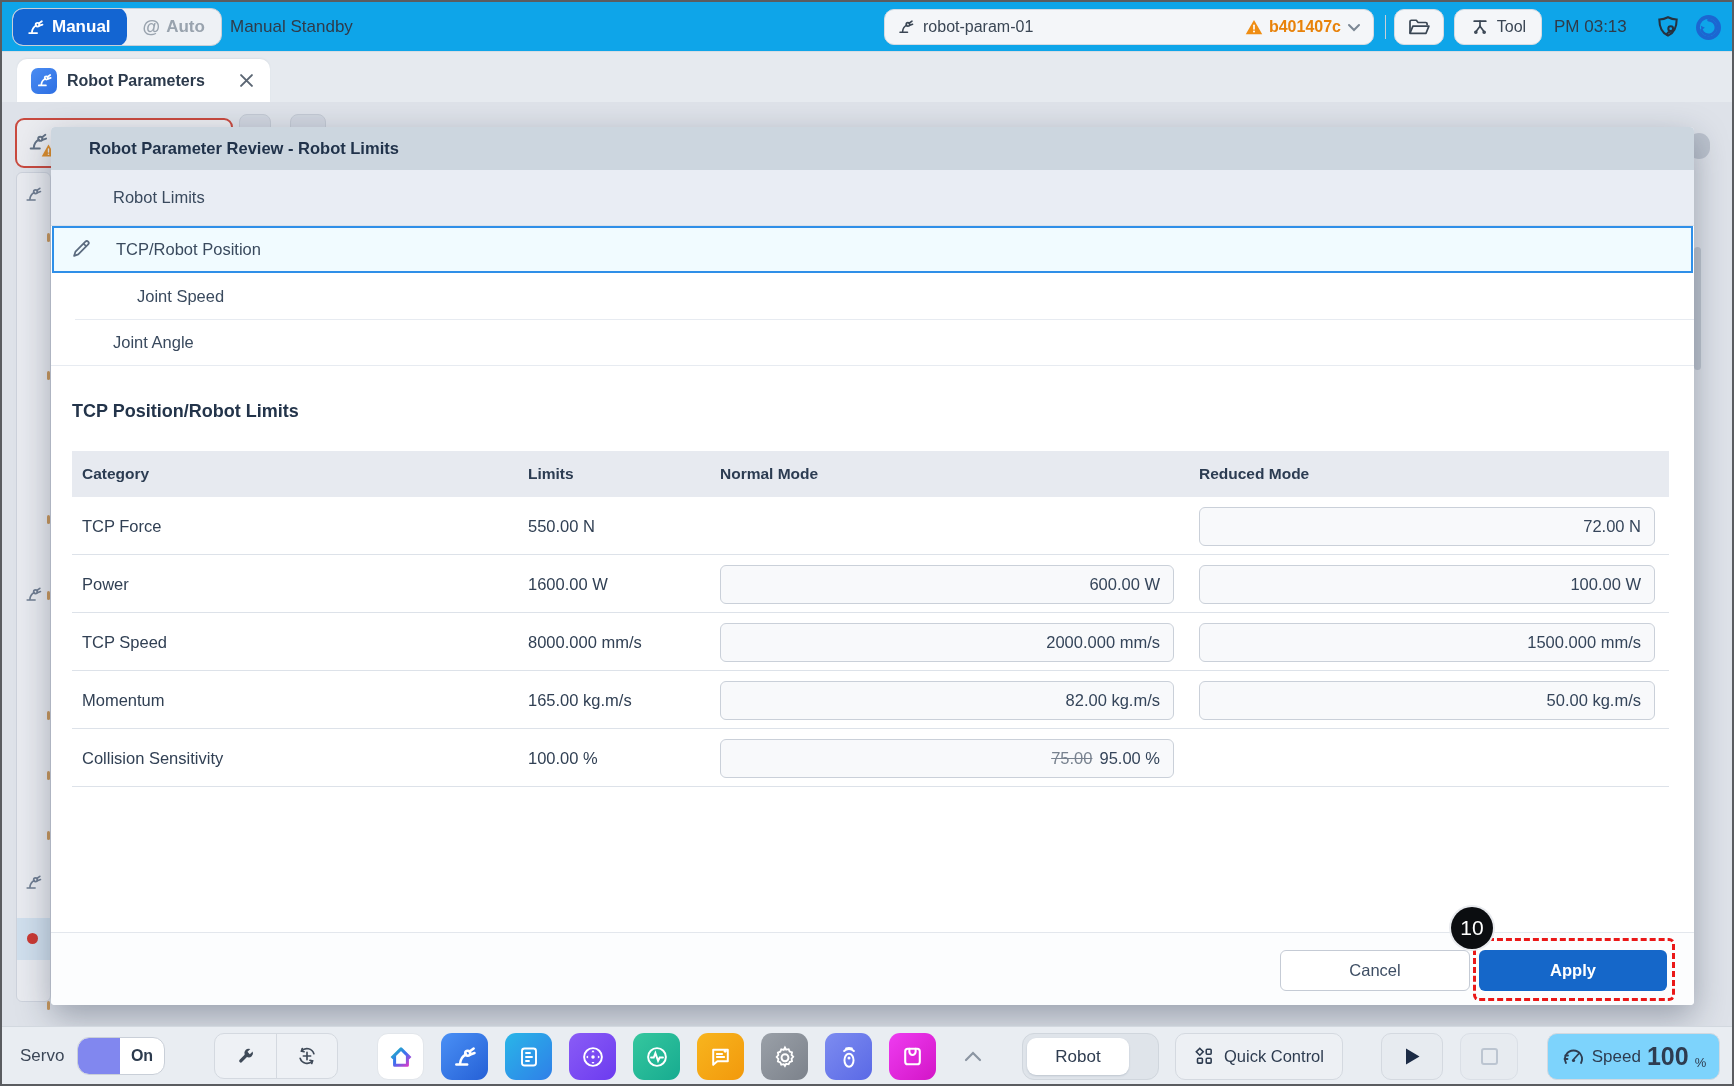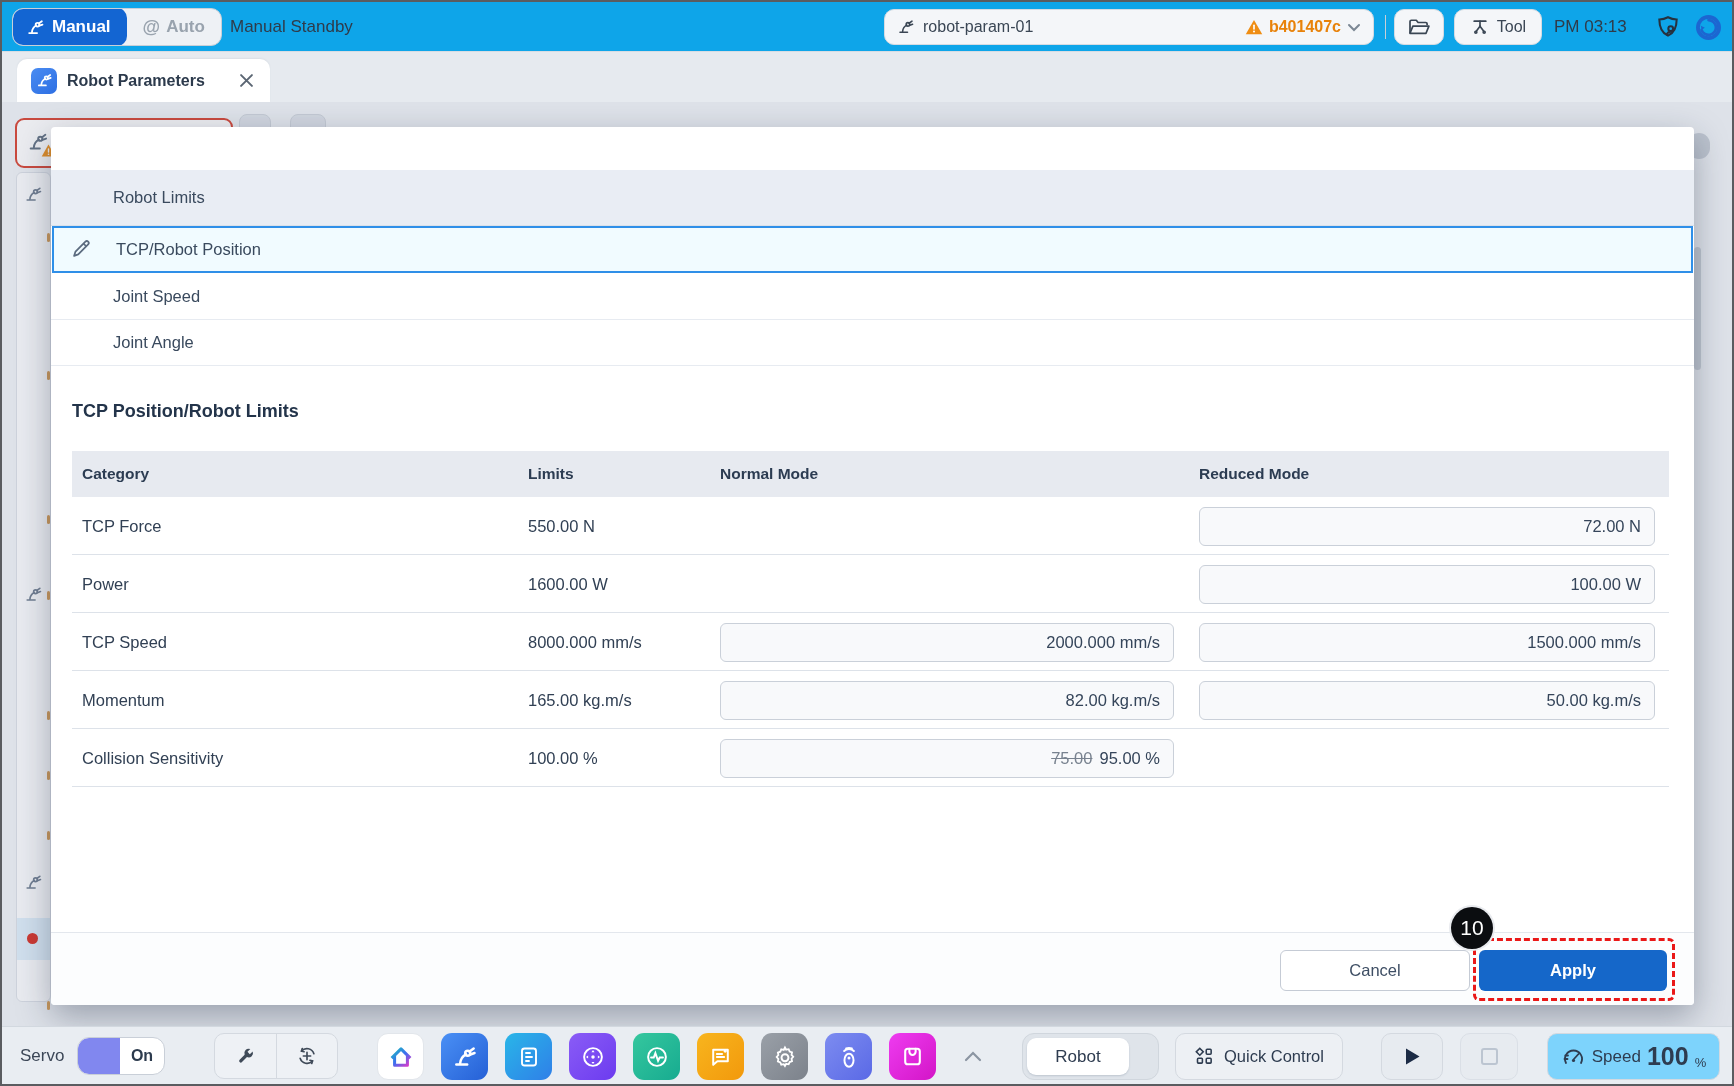--- a/index.html
+++ b/index.html
@@ -48,21 +48,21 @@
   .right-scroll { left:1692px; top:145px; width:7px; height:123px; border-radius:4px; background:#c7ced6; }
   .dim { position:absolute; inset:0; background:rgba(140,152,172,.16); z-index:2; }
 
   
   .modal { position:absolute; left:49px; top:125px; width:1643px; height:878px; background:#fff; border-radius:4px; box-shadow:0 12px 34px rgba(25,38,60,.35); z-index:3; }
   .modal-header { position:absolute; left:0; top:0; right:0; height:43px; background:#ccd6df; border-radius:4px 4px 0 0; display:flex; align-items:center; padding-left:38px; }
   .modal-title { font-size:16.5px; font-weight:bold; color:#20324a; }
   .nav-row { position:absolute; left:0; right:0; display:flex; align-items:center; padding-left:62px; font-size:16.5px; color:#3a4a5e; }
   .nav-1 { top:43px; height:56px; background:#e9edf4; border-bottom:1px solid #dbe1e9; }
   .nav-2 { top:99px; height:47px; background:#f1fbff; border:2px solid #2f8fe8; left:1px; right:1px; }
-  .nav-3 { top:147px; height:46px; border-bottom:1px solid #e7ebf1; }
+  .nav-3 { top:147px; height:46px; border-bottom:1px solid #e7ebf1;margin-left:24px; }
   .nav-4 { top:193px; height:46px; border-bottom:1px solid #e7ebf1; }
   .nav-edit { position:absolute; left:16px; top:10px; }
   .section-title { position:absolute; left:21px; top:274px; font-size:18px; font-weight:bold; color:#23344a; }
 
   .ptable { position:absolute; left:21px; top:324px; width:1597px; }
   .thead { position:relative; height:46px; background:#e7eaf0; }
   .th { position:absolute; top:0; height:46px; display:flex; align-items:center; font-size:15.5px; font-weight:bold; color:#2c3c52; }
   .c-cat { left:10px; } .c-lim { left:412px;margin-left:44px; } .c-norm { left:648px; } .c-red { left:1127px; }
   .trow { position:relative; height:58px; border-bottom:1px solid #dde2e9; background:#fff; }
   .td { position:absolute; top:0; height:58px; display:flex; align-items:center; font-size:16.5px; color:#314054; }
@@ -281,20 +281,23 @@
         <span class="tick" style="top:828px;"></span>
     </div>
 
     <div class="frag right-knob"></div>
     <div class="frag right-scroll"></div>
 
     <div class="dim"></div>
   </div>
 
   <div class="modal">
+    <div class="modal-header">
+      <span class="modal-title">Robot Parameter Review - Robot Limits</span>
+    </div>
 
     <div class="nav-row nav-1">
       <span>Robot Limits</span>
     </div>
     <div class="nav-row nav-2">
       <span class="nav-edit">
         <svg width="22" height="22" viewBox="0 0 24 24" fill="none" stroke="#5b6b7f" stroke-width="1.9" stroke-linejoin="round">
             <path d="M4.5 19.5 6 14.8 16.8 4a2.1 2.1 0 0 1 3 3L9 17.8Z"></path>
             <path d="M14.8 6.2l2.8 2.8"></path>
           </svg>
@@ -319,20 +322,21 @@
       </div>
 
       <div class="trow">
         <span class="td c-cat">TCP Force</span>
         <span class="td c-lim">550.00 N</span>
         <div class="field f-red">72.00 N</div>
       </div>
       <div class="trow">
         <span class="td c-cat">Power</span>
         <span class="td c-lim">1600.00 W</span>
+        <div class="field f-norm">600.00 W</div>
         <div class="field f-red">100.00 W</div>
       </div>
       <div class="trow">
         <span class="td c-cat">TCP Speed</span>
         <span class="td c-lim">8000.000 mm/s</span>
         <div class="field f-norm">2000.000 mm/s</div>
         <div class="field f-red">1500.000 mm/s</div>
       </div>
       <div class="trow">
         <span class="td c-cat">Momentum</span>

